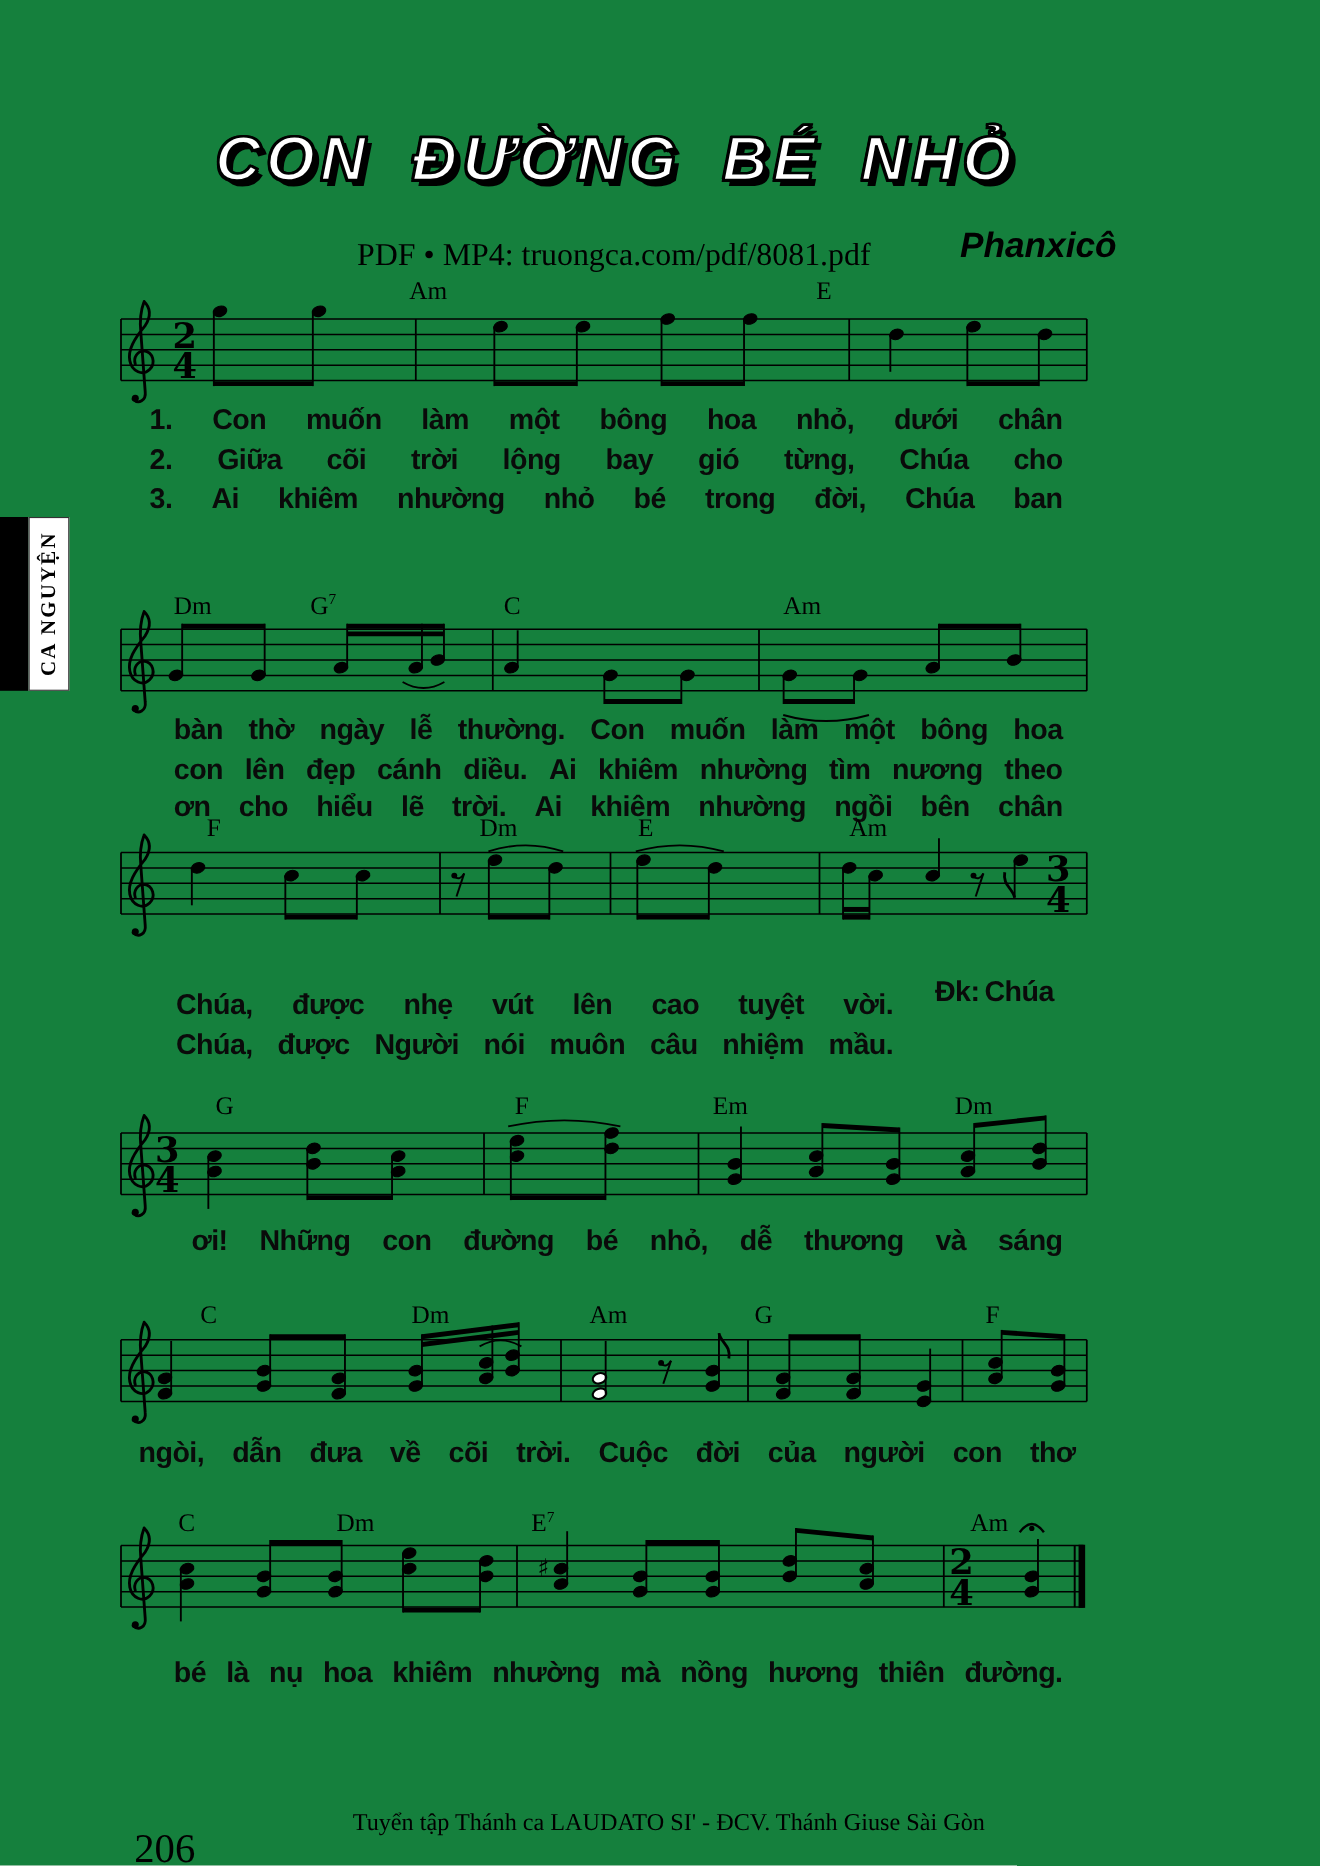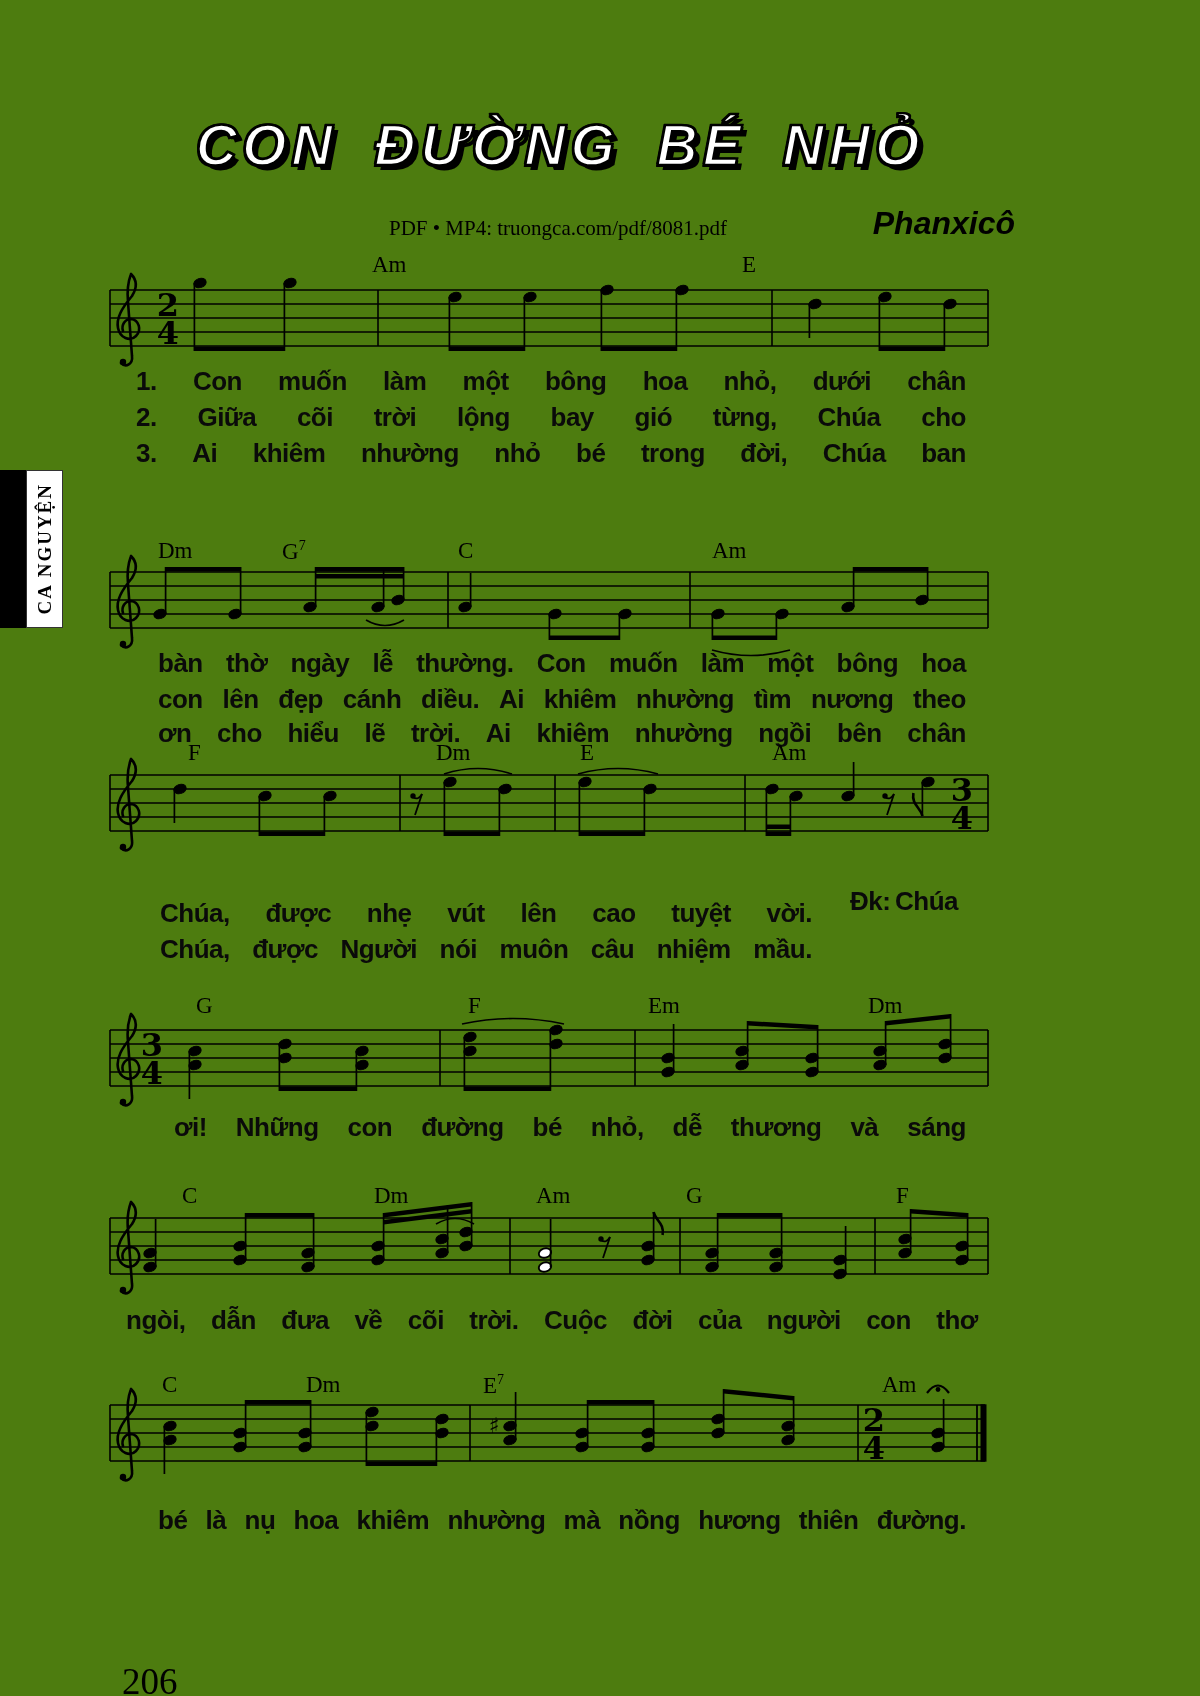--- a/index.html
+++ b/index.html
@@ -1,26 +1,26 @@
 <!DOCTYPE html>
 <html><head>
 <meta charset="utf-8">
 <style>
   html,body{margin:0;padding:0;background:#e8e8e8;}
-  #page{position:relative;width:1200px;height:1696px;background:#4d7c0f;overflow:hidden;
+  #page{position:relative;width:1200px;height:1696px;background:#15803d;overflow:hidden;
         font-family:"Liberation Sans",sans-serif;color:#000;}
   #score{position:absolute;left:0;top:0;pointer-events:none;}
   .title{position:absolute;top:112px;left:10px;width:1100px;text-align:center;
          font-family:"Liberation Sans",sans-serif;font-style:italic;font-weight:700;
          font-size:57px;letter-spacing:5px;word-spacing:16px;color:#fff;
          -webkit-text-stroke:2.4px #000;
          text-shadow:5px 5px 0 #000,-1.5px -1.5px 0 #000,1.5px -1.5px 0 #000,-1.5px 1.5px 0 #000,1.5px 1.5px 0 #000;
          white-space:nowrap;}
   .subtitle{position:absolute;top:216px;left:150px;width:816px;text-align:center;
-            font-family:"Liberation Serif",serif;font-size:21px;}
+            font-family:"Liberation Serif",serif;font-size:29px;}
   .author{position:absolute;top:205px;left:870px;width:145px;text-align:right;
           font-style:italic;font-weight:700;font-size:32px;}
   .lyric{position:absolute;display:flex;justify-content:space-between;
          font-weight:700;font-size:26px;letter-spacing:-0.5px;white-space:nowrap;color:#0a0a0a;}
   .chord{position:absolute;font-family:"Liberation Serif",serif;font-size:23px;color:#000;}
   .chord sup{font-size:14px;}
   .sidebar{position:absolute;top:470px;left:0;width:63px;height:158px;}
   .sidebar-bar{position:absolute;left:0;top:0;width:26px;height:100%;background:#000;}
   .sidebar-box{position:absolute;left:26px;top:0;width:37px;height:100%;
                border:1.5px solid #333;box-sizing:border-box;background:#fff;
@@ -514,20 +514,21 @@
       <span>khiêm</span>
       <span>nhường</span>
       <span>mà</span>
       <span>nồng</span>
       <span>hương</span>
       <span>thiên</span>
       <span>đường.</span>
     </div>
 
   <div class="pagenum">206</div>
+  <div class="footer">Tuyển tập Thánh ca LAUDATO SI' - ĐCV. Thánh Giuse Sài Gòn</div>
 
 <span class="chord" style="left: 372px; top: 252px;">Am</span>
     <span class="chord" style="left: 742px; top: 252px;">E</span>
     <span class="chord" style="left: 158px; top: 538px;">Dm</span>
     <span class="chord" style="left: 282px; top: 538px;">G<sup>7</sup></span>
     <span class="chord" style="left: 458px; top: 538px;">C</span>
     <span class="chord" style="left: 712px; top: 538px;">Am</span>
     <span class="chord" style="left: 188px; top: 740px;">F</span>
     <span class="chord" style="left: 436px; top: 740px;">Dm</span>
     <span class="chord" style="left: 580px; top: 740px;">E</span>

